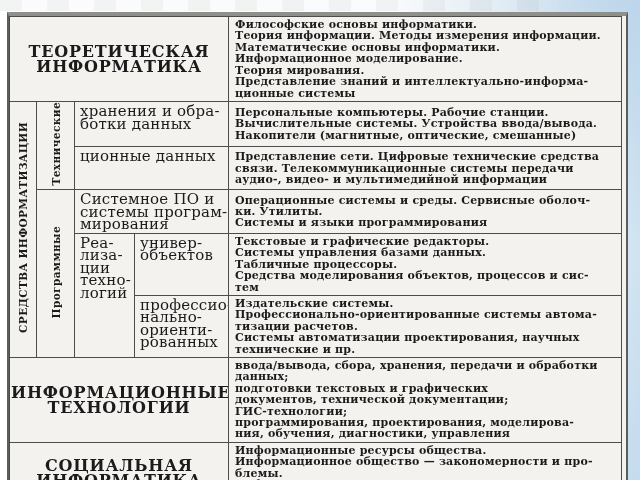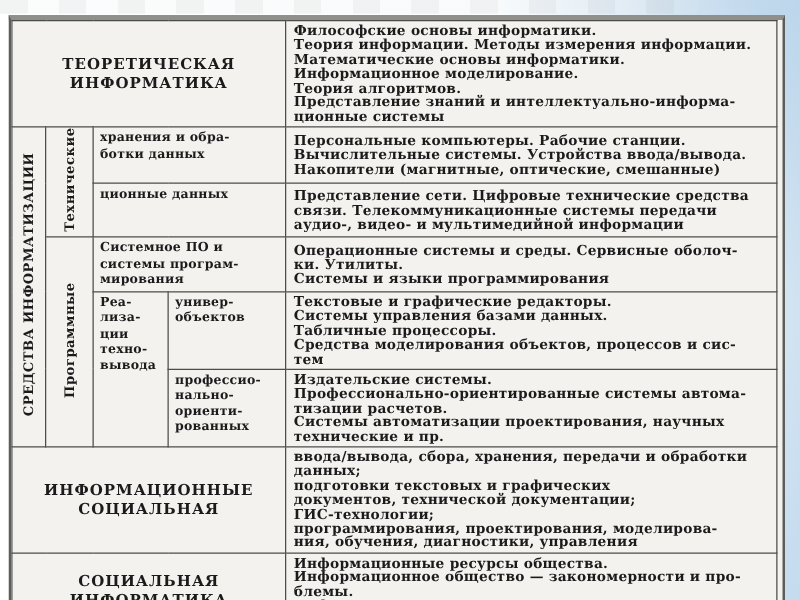--- a/index.html
+++ b/index.html
@@ -42,40 +42,40 @@
   table.grid td {
     border: 1.5px solid #4c4c4a;
     overflow: hidden;
     box-sizing: border-box;
   }
   
   td.header-cell {
     text-align: center;
     vertical-align: middle;
     font-weight: bold;
-    font-size: 12px;
+    font-size: 16px;
     line-height: 15px;
     letter-spacing: 0.8px;
     white-space: pre;
   }
   
   td.content-cell {
     vertical-align: middle;
     font-weight: bold;
     font-size: 11px;
     line-height: 11.4px;
     letter-spacing: 0.2px;
     white-space: pre;
     padding: 2px 3px 2px 6px;
   }
   
   td.label-cell {
     vertical-align: top;
-    font-weight: bold;
-    font-size: 10px;
+    font-weight: normal;
+    font-size: 15px;
     line-height: 12.5px;
     letter-spacing: 0.2px;
     white-space: pre;
     padding: 3px 2px 2px 5px;
   }
   
   td.v-cell {
     text-align: center;
     vertical-align: middle;
     padding: 0;
@@ -115,21 +115,21 @@
       </colgroup>
 
       <tbody>
           <tr class="r1">
         <td class="header-cell" colspan="4">ТЕОРЕТИЧЕСКАЯ
 ИНФОРМАТИКА</td>
         <td class="content-cell">Философские основы информатики.
 Теория информации. Методы измерения информации.
 Математические основы информатики.
 Информационное моделирование.
-Теория алгоритмов.
+Теория мирования.
 Представление знаний и интеллектуально-информа-
 ционные системы</td>
       </tr>
 
       <tr class="r2">
         <td class="v-cell" rowspan="5">
           <span class="v-label">СРЕДСТВА ИНФОРМАТИЗАЦИИ</span>
         </td>
         <td class="v-cell" rowspan="2">
           <span class="v-label">Технические</span>
@@ -158,21 +158,21 @@
         <td class="content-cell">Операционные системы и среды. Сервисные оболоч-
 ки. Утилиты.
 Системы и языки программирования</td>
       </tr>
 
       <tr class="r5">
         <td class="label-cell" rowspan="2">Реа-
 лиза-
 ции
 техно-
-вывода</td>
+логий</td>
         <td class="label-cell">универ-
 объектов</td>
         <td class="content-cell">Текстовые и графические редакторы.
 Системы управления базами данных.
 Табличные процессоры.
 Средства моделирования объектов, процессов и сис-
 тем</td>
       </tr>
 
       <tr class="r6">
@@ -182,21 +182,21 @@
 рованных</td>
         <td class="content-cell">Издательские системы.
 Профессионально-ориентированные системы автома-
 тизации расчетов.
 Системы автоматизации проектирования, научных
 технические и пр.</td>
       </tr>
 
       <tr class="r7">
         <td class="header-cell" colspan="4">ИНФОРМАЦИОННЫЕ
-СОЦИАЛЬНАЯ</td>
+ТЕХНОЛОГИИ</td>
         <td class="content-cell">ввода/вывода, сбора, хранения, передачи и обработки
 данных;
 подготовки текстовых и графических
 документов, технической документации;
 ГИС-технологии;
 программирования, проектирования, моделирова-
 ния, обучения, диагностики, управления</td>
       </tr>
 
       <tr class="r8">

